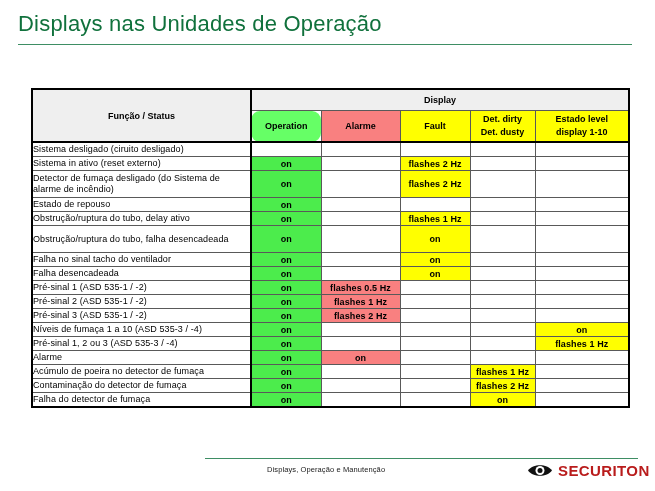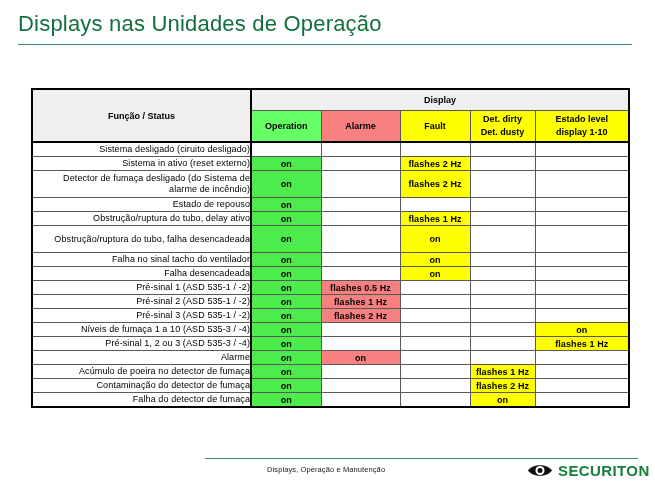--- a/index.html
+++ b/index.html
@@ -84,29 +84,29 @@
     height: 20px;
   }
   .h-sub {
     font-size: 11px;
     font-weight: bold;
     text-align: center;
     height: 30px;
     line-height: 13px;
     border-bottom: 2px solid #000000 !important;
   }
-  .h-op { background: #66FF66; }
+  .h-op { background: #66FF66; border-radius: 9px; }
   .h-al { background: #F98080; }
   .h-fa { background: #FFFF00; }
   .h-dd { background: #FFFF00; }
   .h-sl { background: #FFFF00; }
 
   
   td.label {
-    text-align: right;
+    text-align: left;
     padding-left: 4px;
     padding-right: 2px;
     font-size: 9.5px;
     line-height: 11px;
     background: #ffffff;
     border-right: 2px solid #000000 !important;
     letter-spacing: 0.1px;
   }
   td.val {
     text-align: center;
@@ -152,21 +152,21 @@
   }
   .logo-eye {
     width: 26px;
     height: 15px;
     display: block;
   }
   .logo-text {
     font-family: "Liberation Sans", sans-serif;
     font-size: 15px;
     font-weight: bold;
-    color: #15803d;
+    color: #b91c1c;
     letter-spacing: 0.4px;
     line-height: 15px;
   }
 </style>
 </head>
 <body>
 
 <div id="slide">
 
   <div class="title-wrap">

